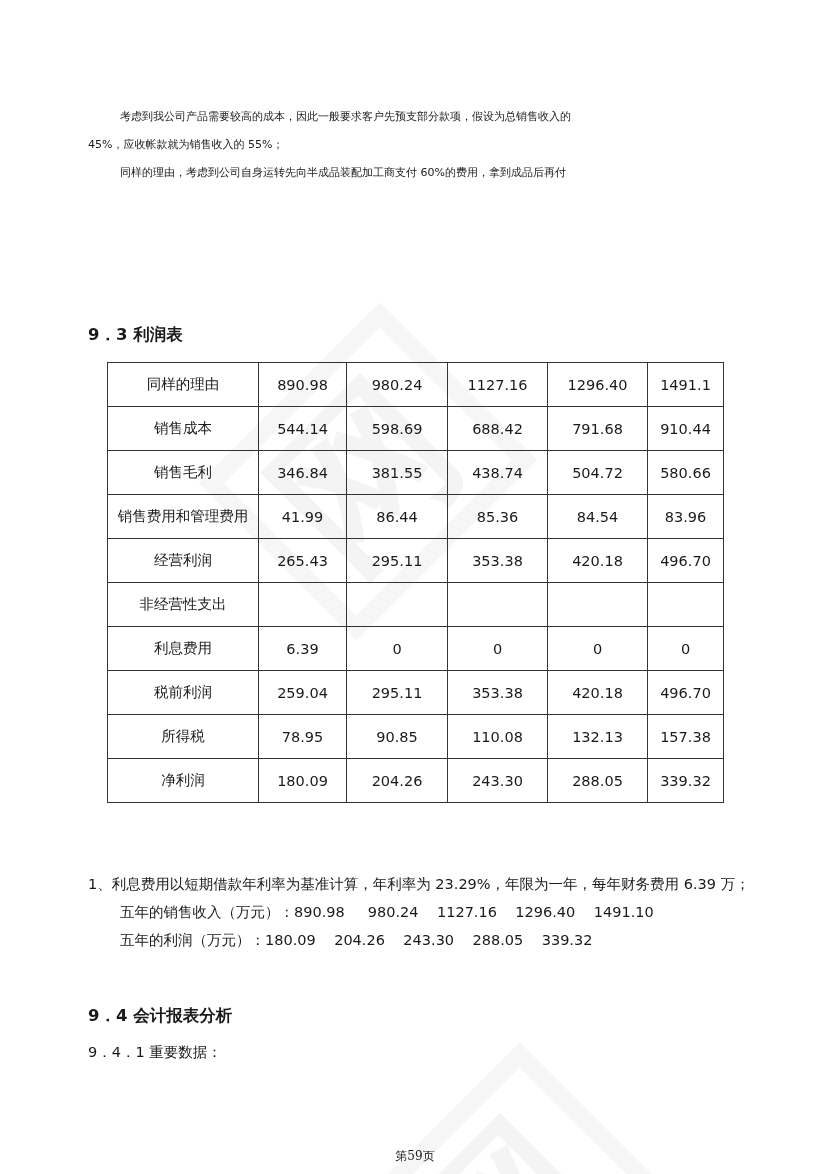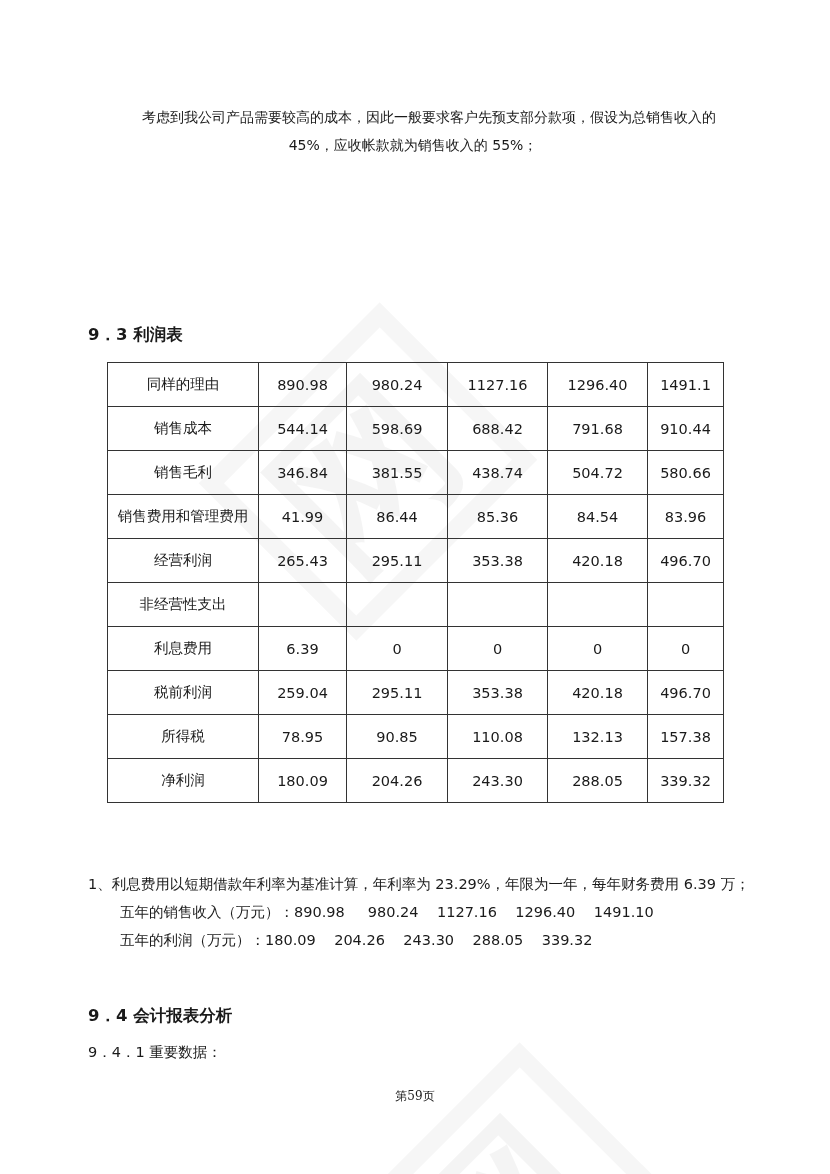--- a/index.html
+++ b/index.html
@@ -7,46 +7,47 @@
       width: 830px; height: 1174px; background: #ffffff; position: relative; overflow: hidden;
       font-family: "DejaVu Sans", "Liberation Sans", sans-serif; color: #1a1a1a;
     }
     .watermark {
       position: absolute; color: rgba(0,0,0,0.045); font-size: 170px; font-weight: bold;
       transform: rotate(-45deg); white-space: nowrap; pointer-events: none; letter-spacing: 10px;
       border: 18px solid rgba(0,0,0,0.035); padding: 0 20px; line-height: 1.1;
     }
     .wm1 { left: 240px; top: 360px; }
     .wm2 { left: 380px; top: 1100px; }
-    .para { position: absolute; left: 88px; width: 650px; font-size: 14px; line-height: 28px; text-align: center; }
+    .para { position: absolute; left: 88px; width: 650px; font-size: 11px; line-height: 28px; }
     .para .line { display: block; white-space: nowrap; }
     .indent { padding-left: 32px; }
     .h2 { position: absolute; left: 88px; font-size: 16.5px; font-weight: bold; white-space: nowrap; }
     table.profit {
       position: absolute; left: 107px; top: 362px; border-collapse: collapse;
       font-size: 14.5px; table-layout: fixed;
     }
     table.profit td {
       border: 1px solid #333; text-align: center; height: 43px; padding: 0; white-space: nowrap;
     }
     .note { position: absolute; left: 88px; font-size: 14.5px; line-height: 28px; white-space: nowrap; }
     .note .sub { padding-left: 32px; display: block; }
     .sub1 { position: absolute; left: 88px; top: 1043px; font-size: 14.5px; white-space: nowrap; }
-    .footer { position: absolute; left: 0; width: 830px; top: 1088px; text-align: center;
+    .footer { position: absolute; left: 0; width: 830px; top: 1148px; text-align: center;
       font-family: "DejaVu Serif", "Liberation Serif", serif; font-size: 12px; }
   </style>
 </head>
 <body>
 
 <div class="watermark wm1">网</div>
 <div class="watermark wm2">网</div>
 
 <div class="para" style="top:103px;">
   <span class="line indent">考虑到我公司产品需要较高的成本，因此一般要求客户先预支部分款项，假设为总销售收入的</span>
   <span class="line">45%，应收帐款就为销售收入的 55%；</span>
+  <span class="line indent">同样的理由，考虑到公司自身运转先向半成品装配加工商支付  60%的费用，拿到成品后再付</span>
 </div>
 
 <div class="h2" style="top:324px;">9．3  利润表</div>
 
 <table class="profit">
   <colgroup>
     <col style="width:151px">
       <col style="width:88px">
       <col style="width:101px">
     <col style="width:100px">

